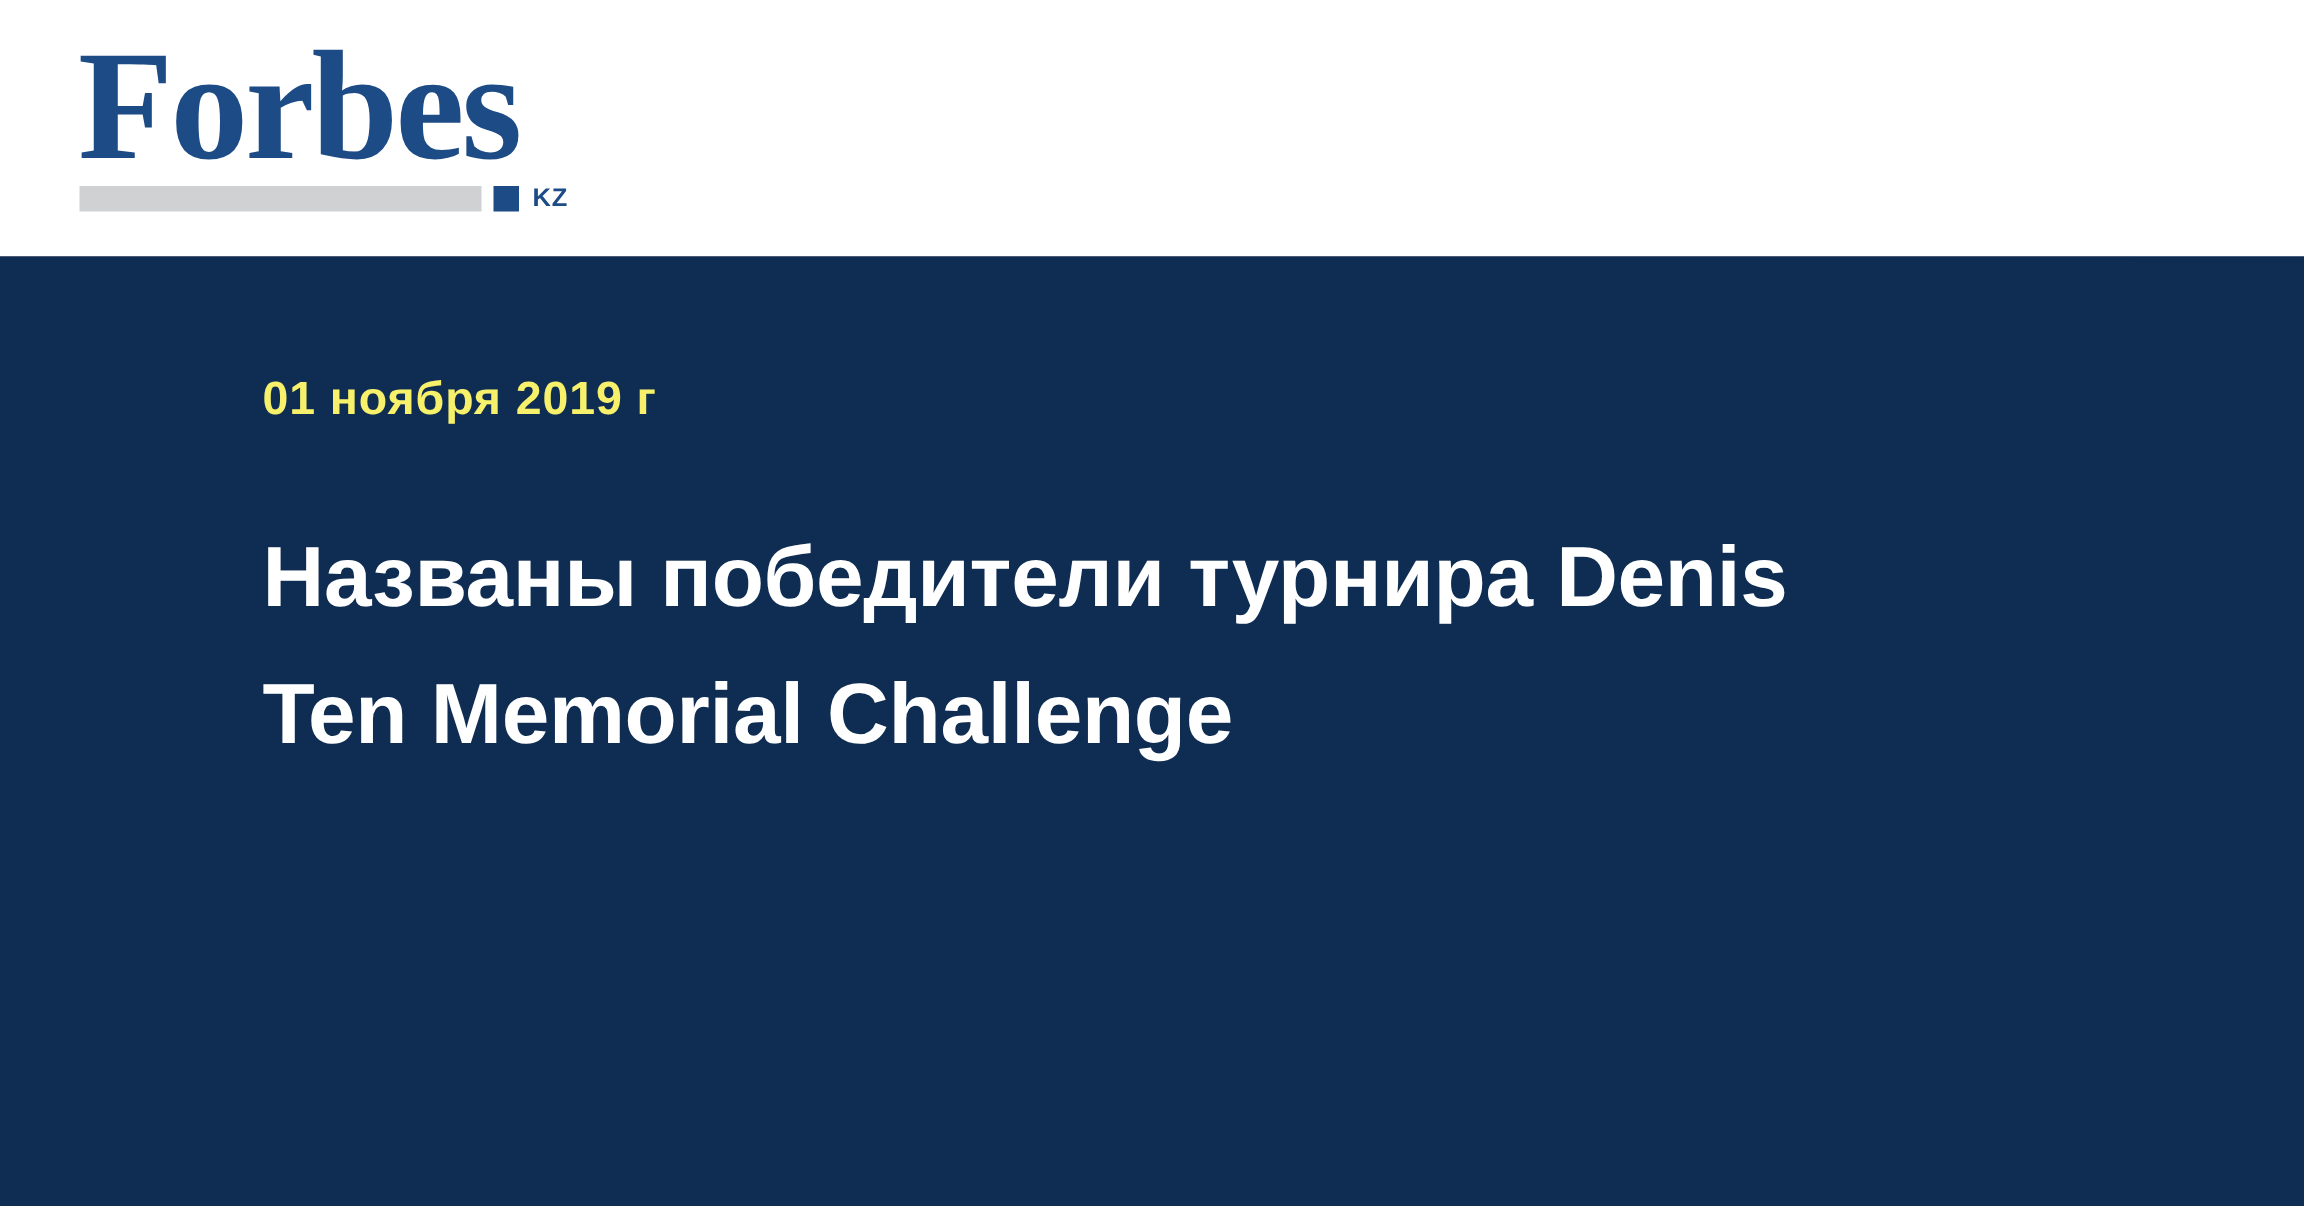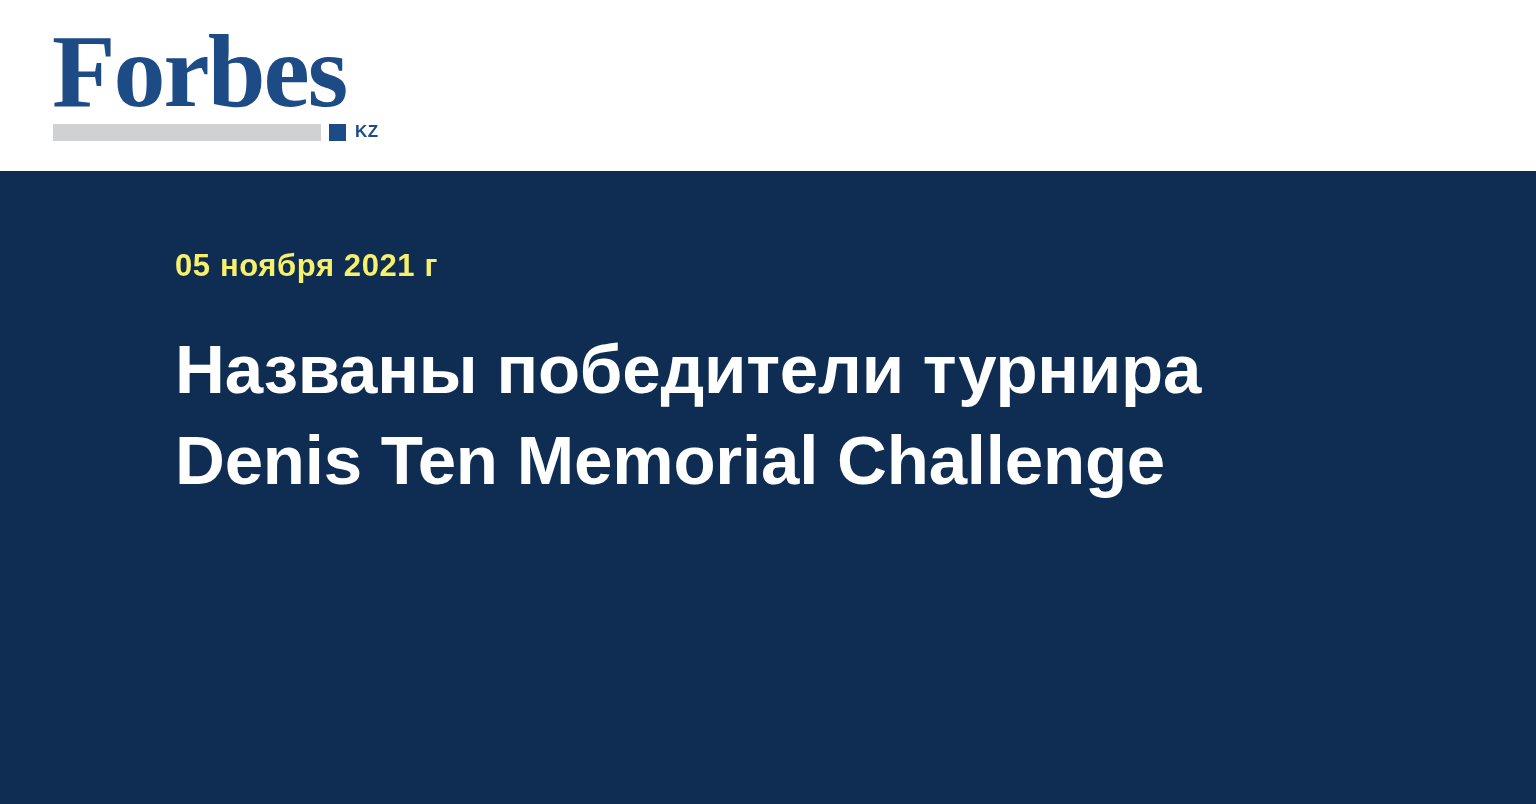--- a/index.html
+++ b/index.html
@@ -112,26 +112,26 @@
     font-size: 31px;
     line-height: 34px;
     letter-spacing: 0.6px;
     color: #f6f06b;
     white-space: nowrap;
   }
 
   .article-title {
     position: absolute;
     left: 0;
-    top: 153px;
+    top: 169px;
     width: 1120px;
     margin: 0;
     font-family: "Liberation Sans", sans-serif;
     font-weight: bold;
-    font-size: 69px;
+    font-size: 57px;
     line-height: 91px;
     letter-spacing: -0.2px;
     color: #ffffff;
   }
 </style>
 </head>
 <body>
 
 <div class="page">
 
@@ -139,18 +139,18 @@
     <div class="logo">
       <div class="logo-wordmark">Forbes</div>
       <div class="logo-rule"></div>
       <div class="logo-square"></div>
       <div class="logo-kz">KZ</div>
     </div>
   </header>
 
   <section class="article-hero">
     <div class="hero-inner">
-      <div class="article-date">05 ноября 2021 г</div>
+      <div class="article-date">01 ноября 2019 г</div>
       <h1 class="article-title">Названы победители турнира Denis Ten Memorial Challenge</h1>
     </div>
   </section>
 
 </div>
 
 </body></html>

